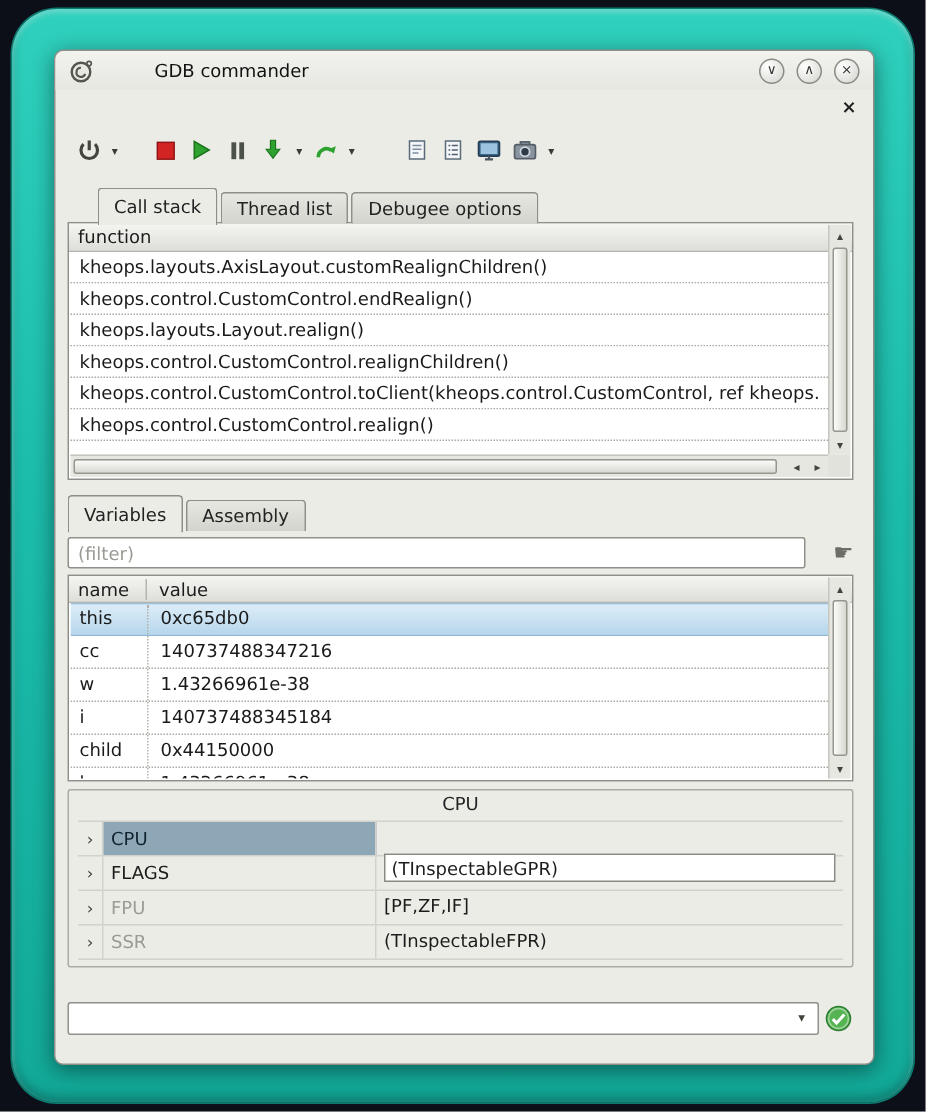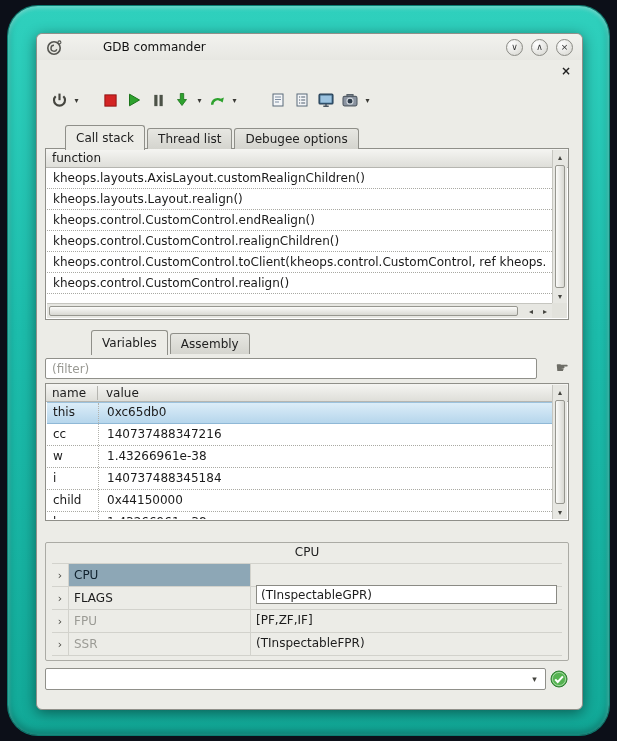--- a/index.html
+++ b/index.html
@@ -65,21 +65,21 @@
   
   #vars-panel{left:8px;top:349px;width:524px;height:138px;}
   #vars-panel .rows{position:absolute;left:1px;right:16px;top:18px;bottom:1px;overflow:hidden;}
   .vrow{height:21px;line-height:21px;border-bottom:1px dotted #a9a9a3;display:flex;background:#fff;}
   .vname{width:52px;padding-left:6px;box-sizing:border-box;border-right:1px dotted #b2b2ac;overflow:hidden;}
   .vval{flex:1;padding-left:8px;white-space:nowrap;overflow:hidden;}
   .vrow.selected{background:linear-gradient(#dcedf8,#b6d6ec);border-top:1px solid #9cc2dd;border-bottom:1px solid #8fb8d6;height:20px;line-height:19px;}
   .vars-head-name{width:52px;padding-left:6px;box-sizing:border-box;border-right:1px solid #b5b5b0;}
   .vars-head-val{padding-left:8px;}
   
-  .groupbox{position:absolute;left:8px;top:508px;width:524px;height:119px;border:1px solid #ababa5;border-radius:2px;box-sizing:border-box;background:#ecece7;}
+  .groupbox{position:absolute;left:8px;top:492px;width:524px;height:119px;border:1px solid #ababa5;border-radius:2px;box-sizing:border-box;background:#ecece7;}
   .group-title{position:absolute;top:2px;left:0;right:0;text-align:center;color:#222;}
   .cpu-grid{position:absolute;left:6px;right:6px;top:20px;border-top:1px solid #d2d2cc;}
   .cpu-row{height:22px;display:flex;align-items:stretch;border-bottom:1px solid #d2d2cc;}
   .exp{width:16px;display:flex;align-items:center;justify-content:center;color:#44443f;font-size:11px;border-right:1px solid #d2d2cc;}
   .cpu-name{width:182px;display:flex;align-items:center;padding-left:5px;box-sizing:border-box;border-right:1px solid #d2d2cc;color:#1c1c1c;}
   .cpu-name.sel{background:#8da7b6;color:#10222e;}
   .cpu-name.dis{color:#9b9b95;}
   .cpu-val{flex:1;display:flex;align-items:flex-end;padding:0 5px;color:#1c1c1c;margin-top:40px;}
   .cpu-editor{flex:1;height:17px;display:flex;align-items:center;background:#fff;border:1px solid #8a8a84;padding:0 4px;margin:0;}
   
@@ -185,42 +185,42 @@
       <span class="tab">Thread list</span>
       <span class="tab">Debugee options</span>
     </div>
 
     <div class="panel" id="callstack-panel">
       <div class="thead">
         <span class="hcell">function</span>
       </div>
       <div class="rows">
         <div class="row">kheops.layouts.AxisLayout.customRealignChildren()</div>
+        <div class="row">kheops.control.CustomControl.endRealign()</div>
         <div class="row">kheops.layouts.Layout.realign()</div>
-        <div class="row">kheops.control.CustomControl.endRealign()</div>
         <div class="row">kheops.control.CustomControl.realignChildren()</div>
         <div class="row">kheops.control.CustomControl.toClient(kheops.control.CustomControl, ref kheops.</div>
         <div class="row">kheops.control.CustomControl.realign()</div>
       </div>
       <div class="vscroll" style="bottom:16px;">
         <div class="sb-arrow">▴</div>
         <div class="v-thumb" style="top:15px;bottom:15px;"></div>
         <div class="sb-arrow" style="position:absolute;bottom:0;">▾</div>
       </div>
       <div class="hscroll" style="right:16px;">
         <div class="h-thumb" style="left:2px;right:34px;"></div>
         <div class="hscroll-arrows">
           <div class="sb-arrow">◂</div>
           <div class="sb-arrow">▸</div>
         </div>
       </div>
       <div class="corner"></div>
     </div>
 
-    <div class="tabbar" style="left:8px;top:295px;margin-left:46px;">
+    <div class="tabbar" style="left:8px;top:295px;">
       <span class="tab active">Variables</span>
       <span class="tab">Assembly</span>
     </div>
 
     <div class="filter-row">
       <input class="filter-input" placeholder="(filter)" style="">
       <span class="hand">☛</span>
     </div>
 
     <div class="panel" id="vars-panel">

